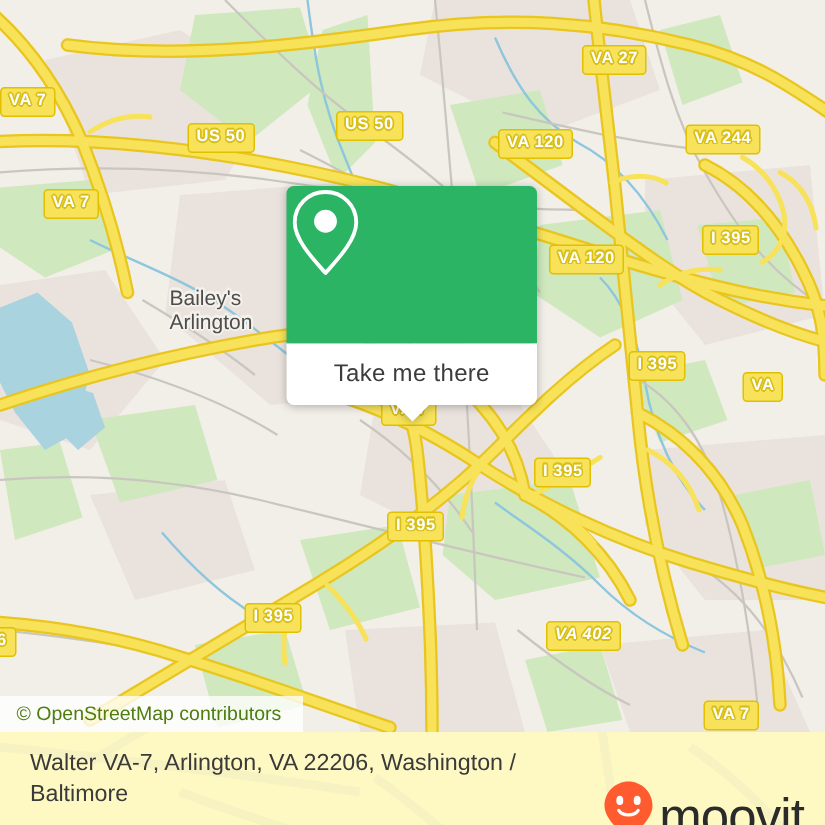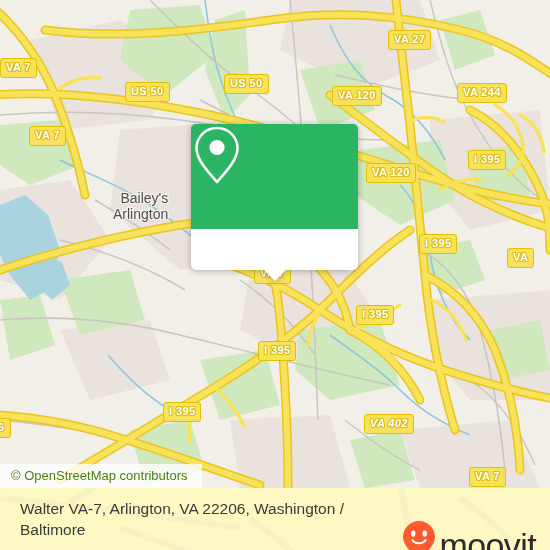--- a/index.html
+++ b/index.html
@@ -36,21 +36,21 @@
       -0.8px -0.8px #d8bf18, 0.8px -0.8px #d8bf18, -0.8px 0.8px #d8bf18, 0.8px 0.8px #d8bf18;
     box-sizing:border-box;
   }
 
   
   .place-label{
     position:absolute;
     color:#4d4d4d;
     font-size:14px;
     line-height:16px;
-    text-align:right;
+    text-align:left;
     font-weight:normal;
     text-shadow:
       -1.4px 0 #f5f2ec, 1.4px 0 #f5f2ec, 0 -1.4px #f5f2ec, 0 1.4px #f5f2ec,
       -1px -1px #f5f2ec, 1px -1px #f5f2ec, -1px 1px #f5f2ec, 1px 1px #f5f2ec;
     white-space:nowrap;
   }
 
   
   .callout{
     position:absolute;left:191px;top:124px;width:167px;
@@ -245,37 +245,38 @@
     <div class="shield" style="left:0px;top:58px;">VA 7</div>
     <div class="shield" style="left:29px;top:126px;">VA 7</div>
     <div class="shield" style="left:125px;top:82px;">US 50</div>
     <div class="shield" style="left:224px;top:74px;">US 50</div>
     <div class="shield" style="left:388px;top:10px;margin-top:20px;">VA 27</div>
     <div class="shield" style="left:332px;top:86px;">VA 120</div>
     <div class="shield" style="left:457px;top:83px;text-align:center;">VA 244</div>
     <div class="shield" style="left:366px;top:163px;">VA 120</div>
     <div class="shield" style="left:468px;top:150px;">I 395</div>
     <div class="shield" style="left:419px;top:234px;">I 395</div>
-    <div class="shield" style="left:495px;top:248px;margin-left:12px;">VA</div>
+    <div class="shield" style="left:495px;top:248px;">VA</div>
     <div class="shield" style="left:254px;top:264px;">VA 7</div>
     <div class="shield" style="left:356px;top:305px;">I 395</div>
     <div class="shield" style="left:258px;top:341px;">I 395</div>
     <div class="shield" style="left:-8px;top:418px;">6</div>
     <div class="shield" style="left:163px;top:402px;">I 395</div>
     <div class="shield" style="left:364px;top:414px;font-style:italic;">VA 402</div>
     <div class="shield" style="left:469px;top:467px;">VA 7</div>
 
     <div class="callout">
       <div class="callout-top">
         <svg width="52" height="62" viewBox="0 0 52 62">
           <path d="M26 4 C14.5 4 5.5 13 5.5 24.3 C5.5 36 18 49 26 58 C34 49 46.5 36 46.5 24.3 C46.5 13 37.5 4 26 4 Z" fill="none" stroke="#ffffff" stroke-width="2.6" stroke-linejoin="round"></path>
           <circle cx="26" cy="23.5" r="7.6" fill="#ffffff"></circle>
         </svg>
       </div>
       <div class="callout-bottom">
+        <span class="callout-label">Take me there</span>
         <span class="callout-tip"></span>
       </div>
     </div>
 
     <div class="attribution">© OpenStreetMap contributors</div>
   </div>
 
   <div class="footer">
     <svg class="footer-wm" width="550" height="540" viewBox="0 0 550 540">
       <g stroke="#b9b9b9" fill="none" stroke-width="6">

